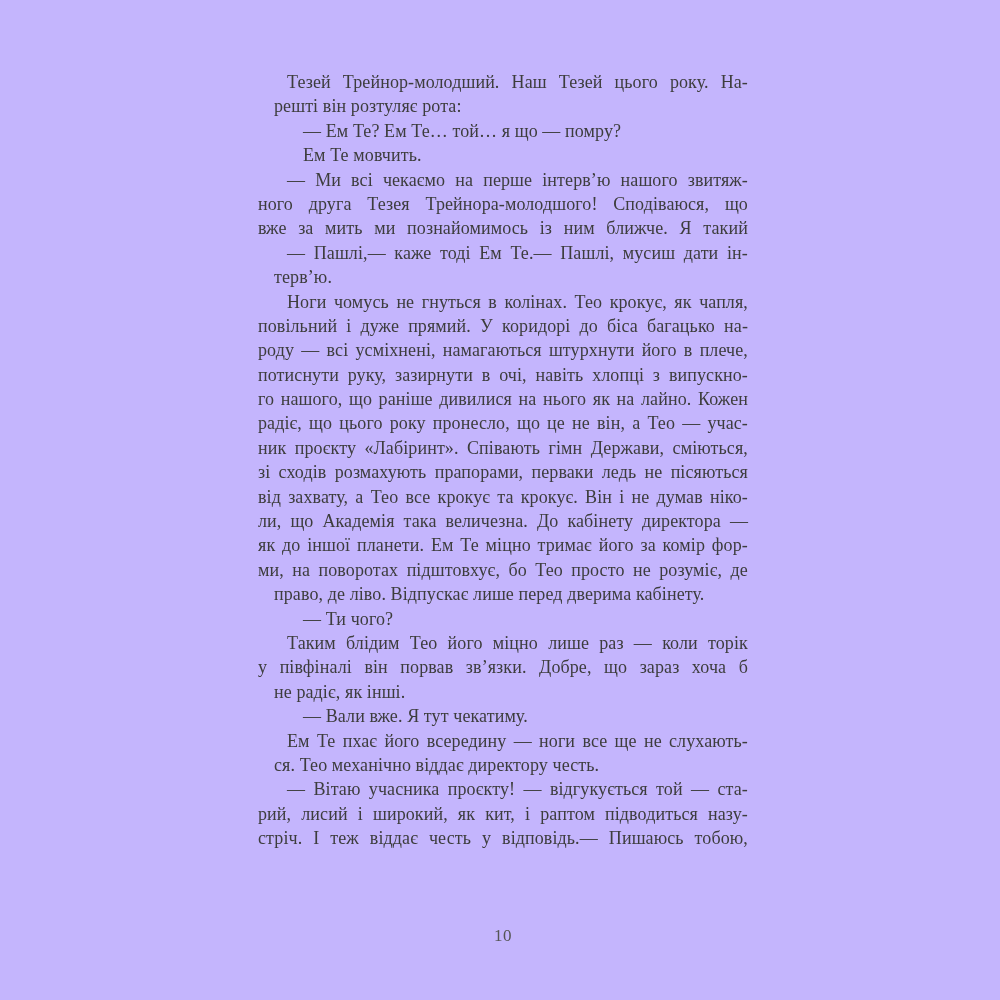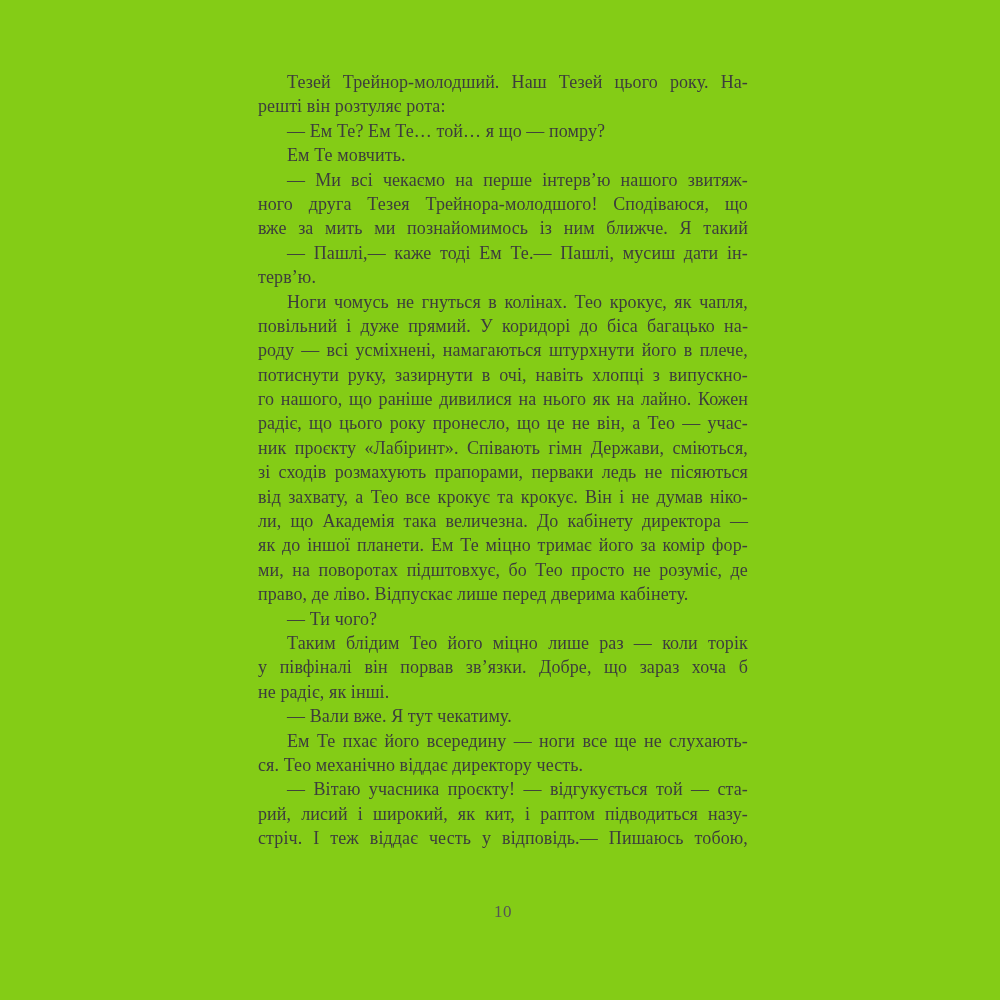--- a/index.html
+++ b/index.html
@@ -5,21 +5,21 @@
   html, body {
     margin: 0;
     padding: 0;
     overflow: hidden;
     background: #ffffff;
   }
   .book-page {
     position: relative;
     width: 1000px;
     height: 1000px;
-    background: #84cc16;
+    background: #c4b5fd;
     font-family: "Liberation Serif", serif;
     color: #3d3d3d;
   }
   .text-block {
     position: absolute;
     left: 258px;
     top: 70px;
     width: 490px;
     font-size: 18px;
     line-height: 24.4px;
@@ -29,25 +29,26 @@
   .line { height: 24.4px; overflow: visible; }
   
   .line.justify {
     display: flex;
     justify-content: space-between;
   }
   
   .line.plain {
     white-space: nowrap;
     text-align: left;
+    margin-left: 16px;
   }
   .line.first { padding-left: 29px; }
   .page-number {
     position: absolute;
-    top: 902px;
+    top: 926px;
     left: 258px;
     width: 490px;
     text-align: center;
     font-size: 17px;
     color: #555555;
     letter-spacing: 0.5px;
   }
 </style>
 </head>
 <body>

